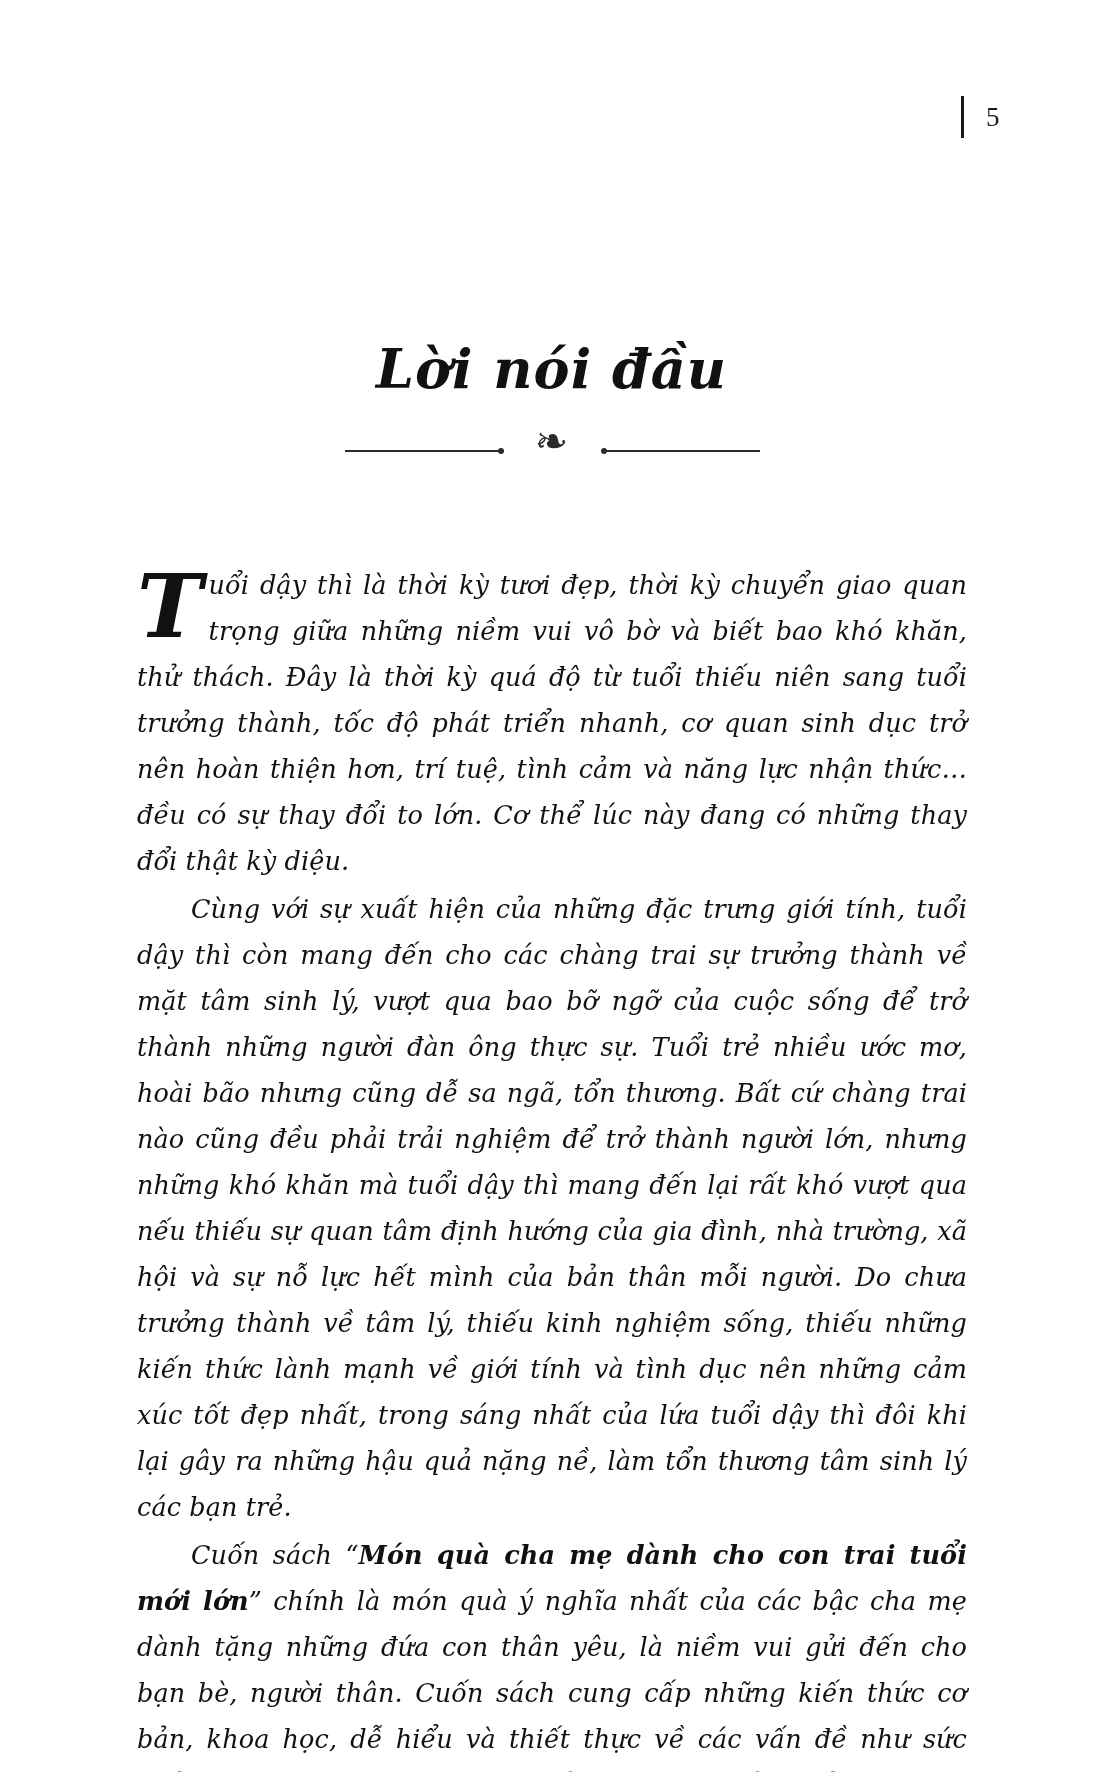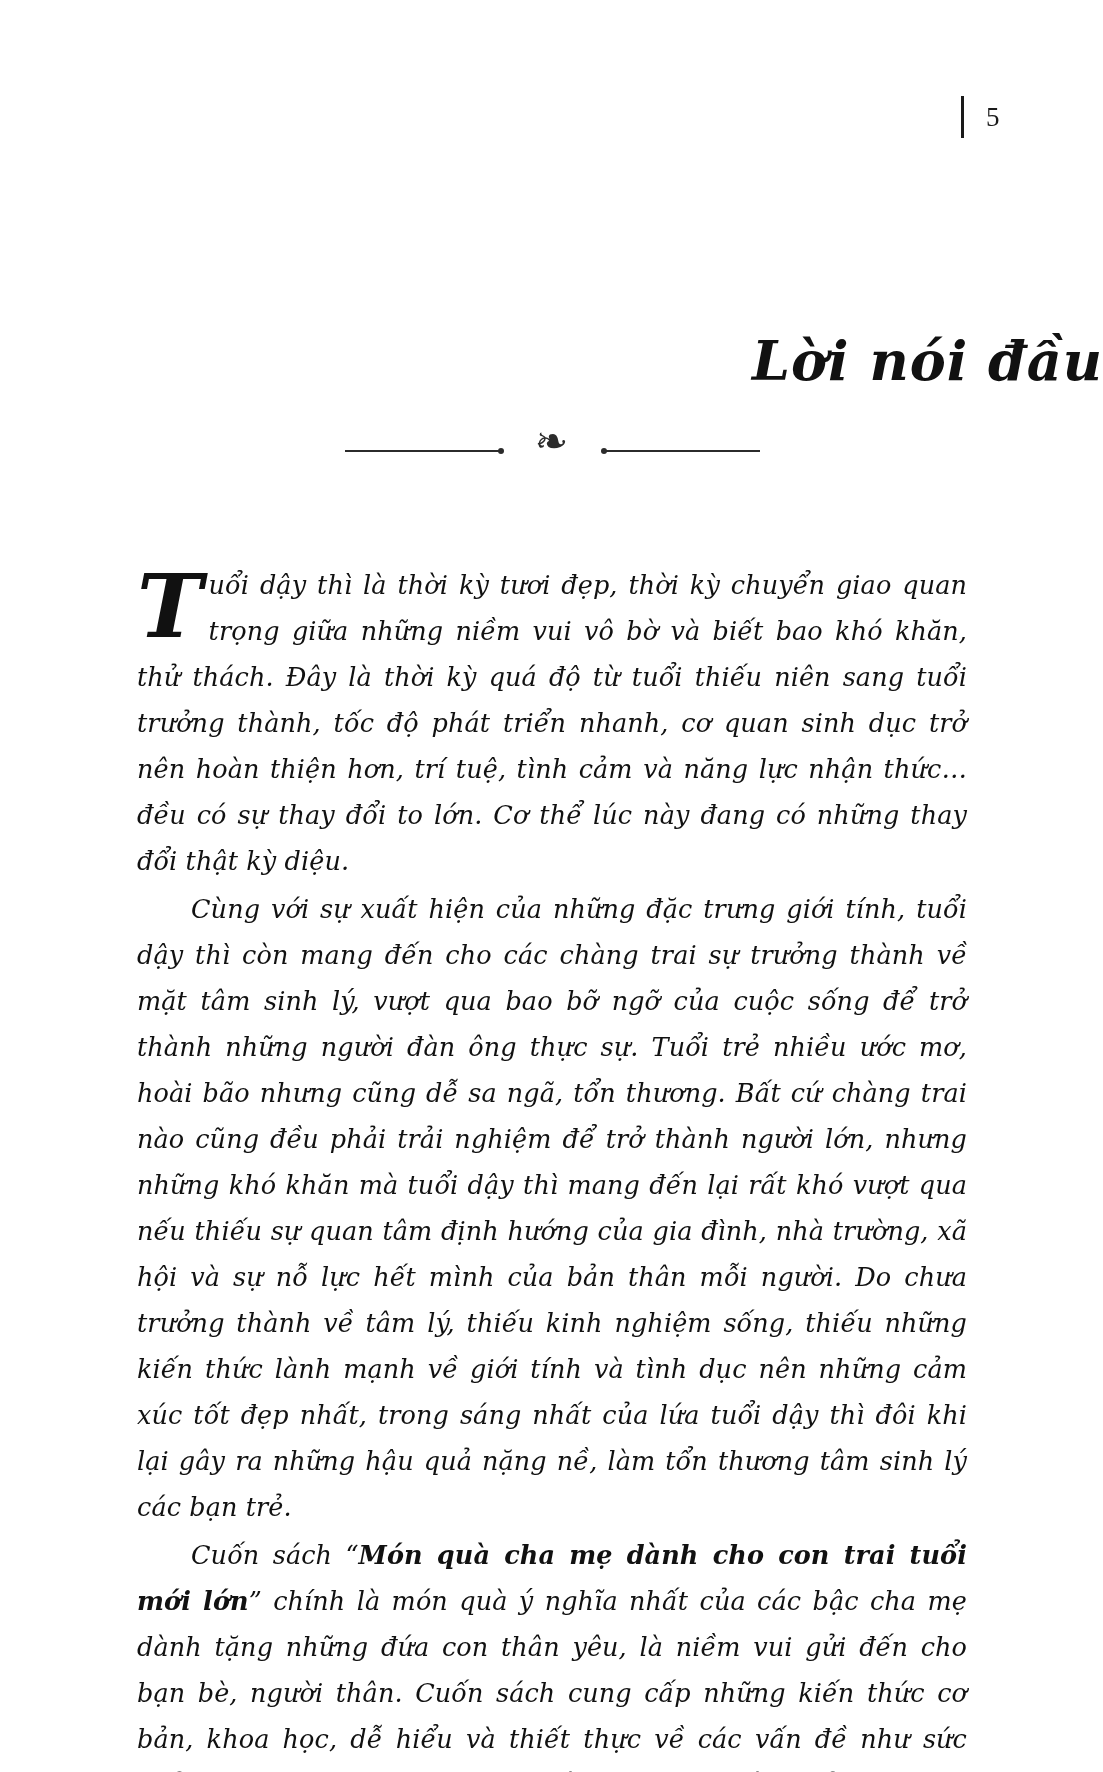--- a/index.html
+++ b/index.html
@@ -34,24 +34,24 @@
   .page-header .num {
     font-family: "Liberation Serif", serif;
     font-size: 27px;
     color: #1a1a1a;
     letter-spacing: 0.5px;
   }
 
   
   .title-block {
     position: absolute;
-    top: 332px;
+    top: 340px;
     left: 0;
     width: 1103px;
-    text-align: right;
+    text-align: center;
   }
   .doc-title {
     font-family: "DejaVu Serif", serif;
     font-style: italic;
     font-weight: 700;
     font-size: 54px;
     letter-spacing: 1px;
     color: #111111;
     line-height: 1.1;
     margin: 0;

